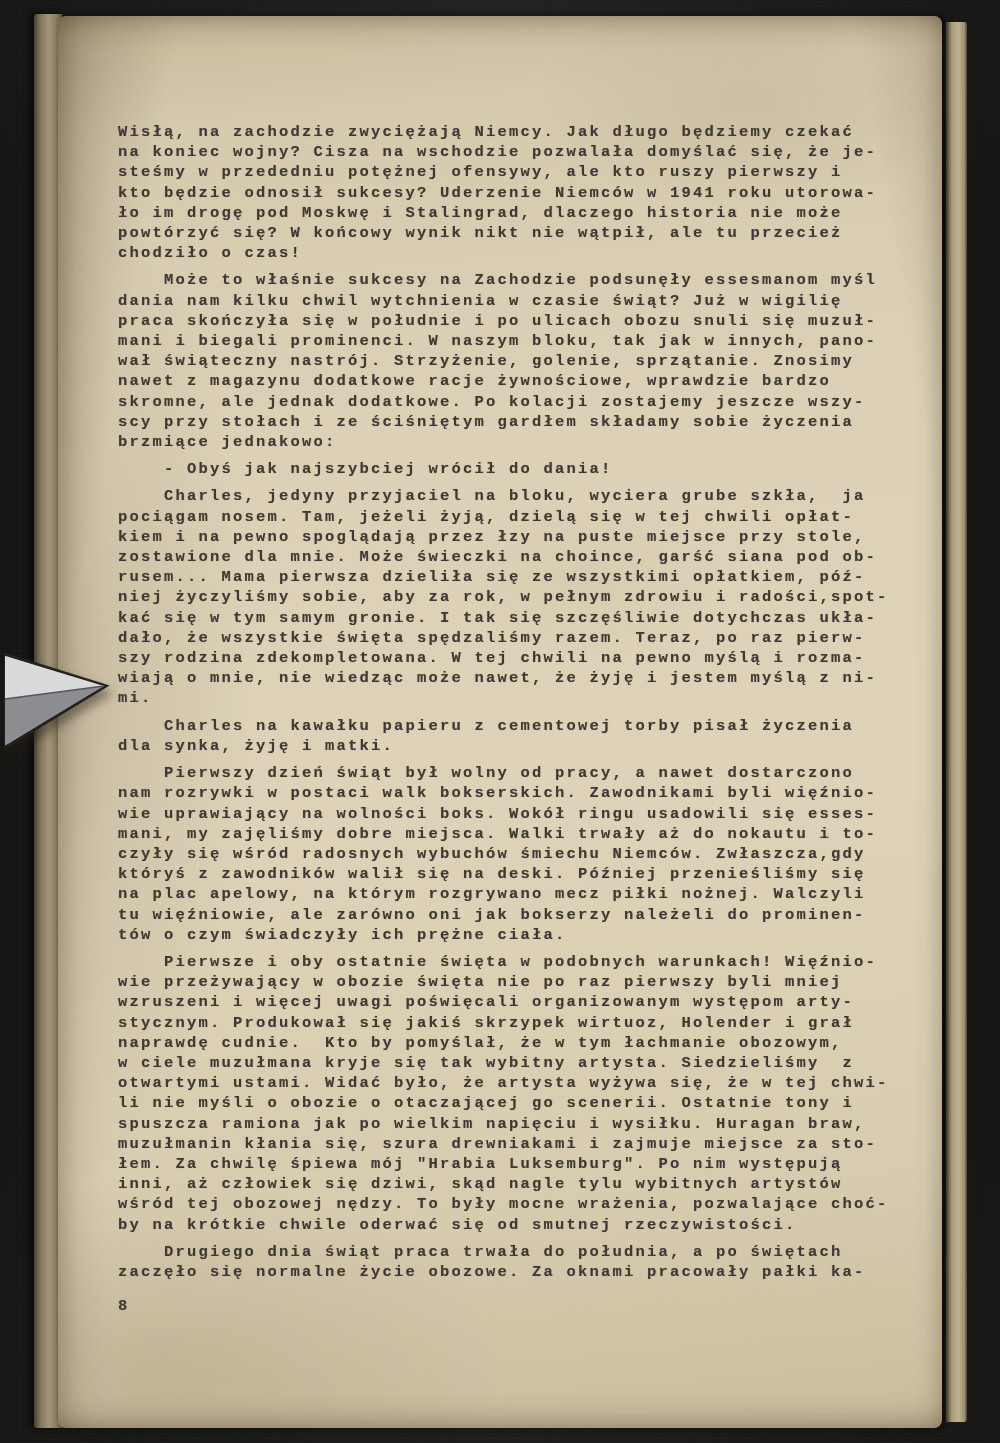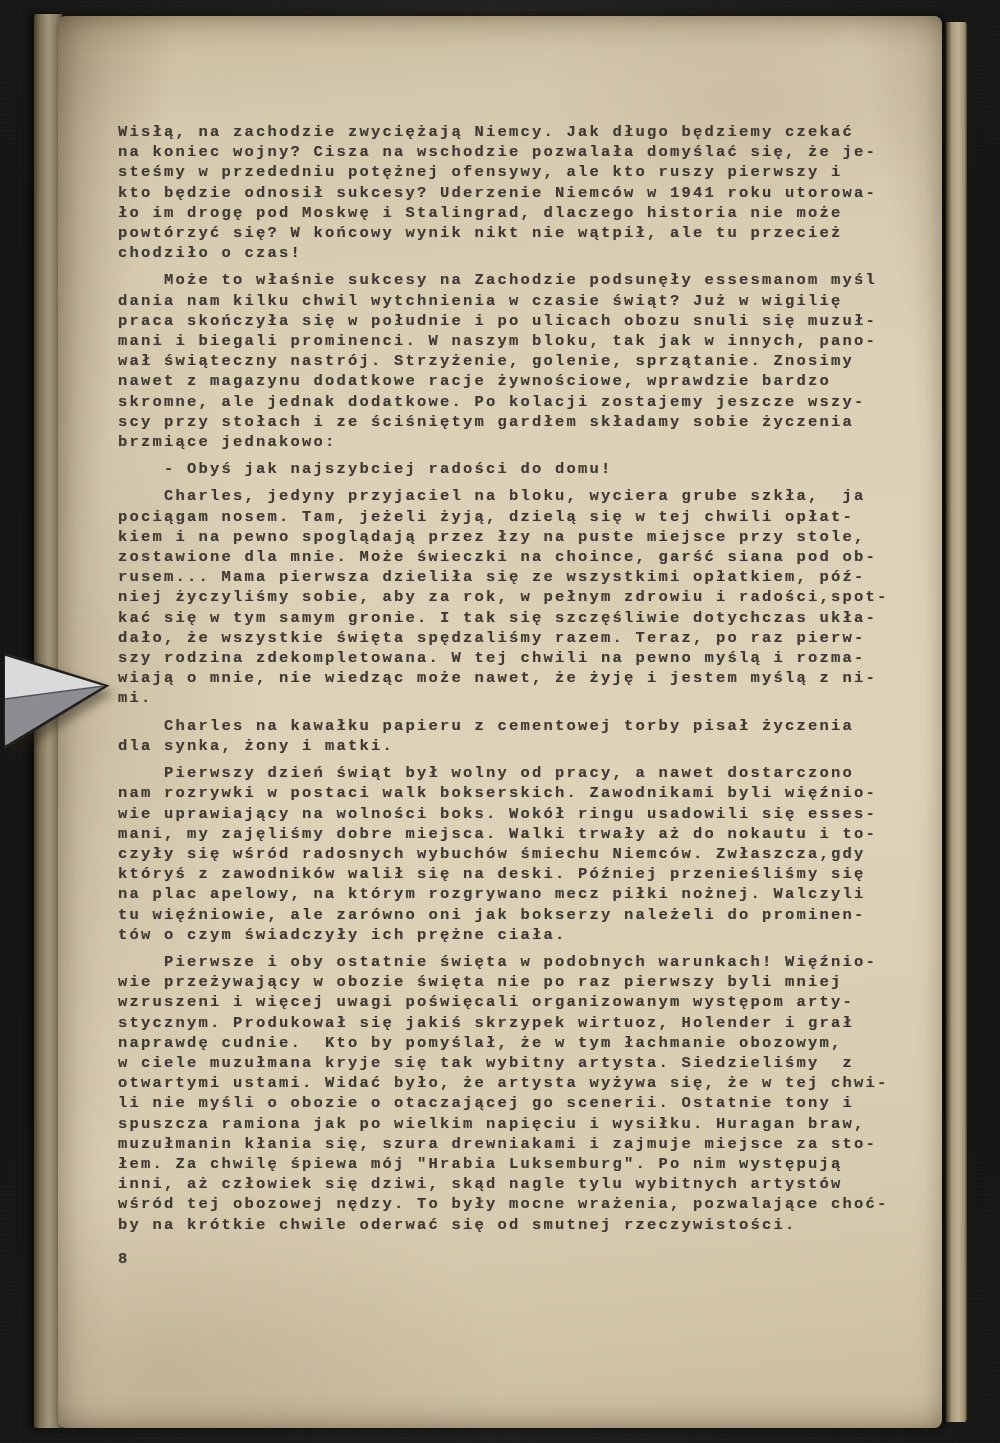--- a/index.html
+++ b/index.html
@@ -90,34 +90,34 @@
 chodziło o czas!</div>
     <div class="para">    Może to właśnie sukcesy na Zachodzie podsunęły essesmanom myśl
 dania nam kilku chwil wytchnienia w czasie świąt? Już w wigilię
 praca skończyła się w południe i po ulicach obozu snuli się muzuł-
 mani i biegali prominenci. W naszym bloku, tak jak w innych, pano-
 wał świąteczny nastrój. Strzyżenie, golenie, sprzątanie. Znosimy
 nawet z magazynu dodatkowe racje żywnościowe, wprawdzie bardzo
 skromne, ale jednak dodatkowe. Po kolacji zostajemy jeszcze wszy-
 scy przy stołach i ze ściśniętym gardłem składamy sobie życzenia
 brzmiące jednakowo:</div>
-    <div class="para">    - Obyś jak najszybciej radości do domu!</div>
+    <div class="para">    - Obyś jak najszybciej wrócił do dania!</div>
     <div class="para">    Charles, jedyny przyjaciel na bloku, wyciera grube szkła,  ja
 pociągam nosem. Tam, jeżeli żyją, dzielą się w tej chwili opłat-
 kiem i na pewno spoglądają przez łzy na puste miejsce przy stole,
 zostawione dla mnie. Może świeczki na choince, garść siana pod ob-
 rusem... Mama pierwsza dzieliła się ze wszystkimi opłatkiem, póź-
 niej życzyliśmy sobie, aby za rok, w pełnym zdrowiu i radości,spot-
 kać się w tym samym gronie. I tak się szczęśliwie dotychczas ukła-
 dało, że wszystkie święta spędzaliśmy razem. Teraz, po raz pierw-
 szy rodzina zdekompletowana. W tej chwili na pewno myślą i rozma-
 wiają o mnie, nie wiedząc może nawet, że żyję i jestem myślą z ni-
 mi.</div>
     <div class="para">    Charles na kawałku papieru z cementowej torby pisał życzenia
-dla synka, żony i matki.</div>
+dla synka, żyję i matki.</div>
     <div class="para">    Pierwszy dzień świąt był wolny od pracy, a nawet dostarczono
 nam rozrywki w postaci walk bokserskich. Zawodnikami byli więźnio-
 wie uprawiający na wolności boks. Wokół ringu usadowili się esses-
 mani, my zajęliśmy dobre miejsca. Walki trwały aż do nokautu i to-
 czyły się wśród radosnych wybuchów śmiechu Niemców. Zwłaszcza,gdy
 któryś z zawodników walił się na deski. Później przenieśliśmy się
 na plac apelowy, na którym rozgrywano mecz piłki nożnej. Walczyli
 tu więźniowie, ale zarówno oni jak bokserzy należeli do prominen-
 tów o czym świadczyły ich prężne ciała.</div>
     <div class="para">    Pierwsze i oby ostatnie święta w podobnych warunkach! Więźnio-
@@ -127,20 +127,22 @@
 naprawdę cudnie.  Kto by pomyślał, że w tym łachmanie obozowym,
 w ciele muzułmana kryje się tak wybitny artysta. Siedzieliśmy  z
 otwartymi ustami. Widać było, że artysta wyżywa się, że w tej chwi-
 li nie myśli o obozie o otaczającej go scenerii. Ostatnie tony i
 spuszcza ramiona jak po wielkim napięciu i wysiłku. Huragan braw,
 muzułmanin kłania się, szura drewniakami i zajmuje miejsce za sto-
 łem. Za chwilę śpiewa mój "Hrabia Luksemburg". Po nim występują
 inni, aż człowiek się dziwi, skąd nagle tylu wybitnych artystów
 wśród tej obozowej nędzy. To były mocne wrażenia, pozwalające choć-
 by na krótkie chwile oderwać się od smutnej rzeczywistości.</div>
+    <div class="para">    Drugiego dnia świąt praca trwała do południa, a po świętach
+zaczęło się normalne życie obozowe. Za oknami pracowały pałki ka-</div>
     <div class="pageno">8</div>
   </div>
 </div>
 
 <div class="edge-right"></div>
 
 <svg class="pen" width="112" height="122" viewBox="0 0 112 122">
   <polygon points="0,18 102,50 0,112" fill="#a9abad" stroke="#23221f" stroke-width="3"></polygon>
   <polygon points="1,20 100,50 1,63" fill="#d9dadc"></polygon>
   <polygon points="1,63 100,50 1,109" fill="#8b8d90"></polygon>

